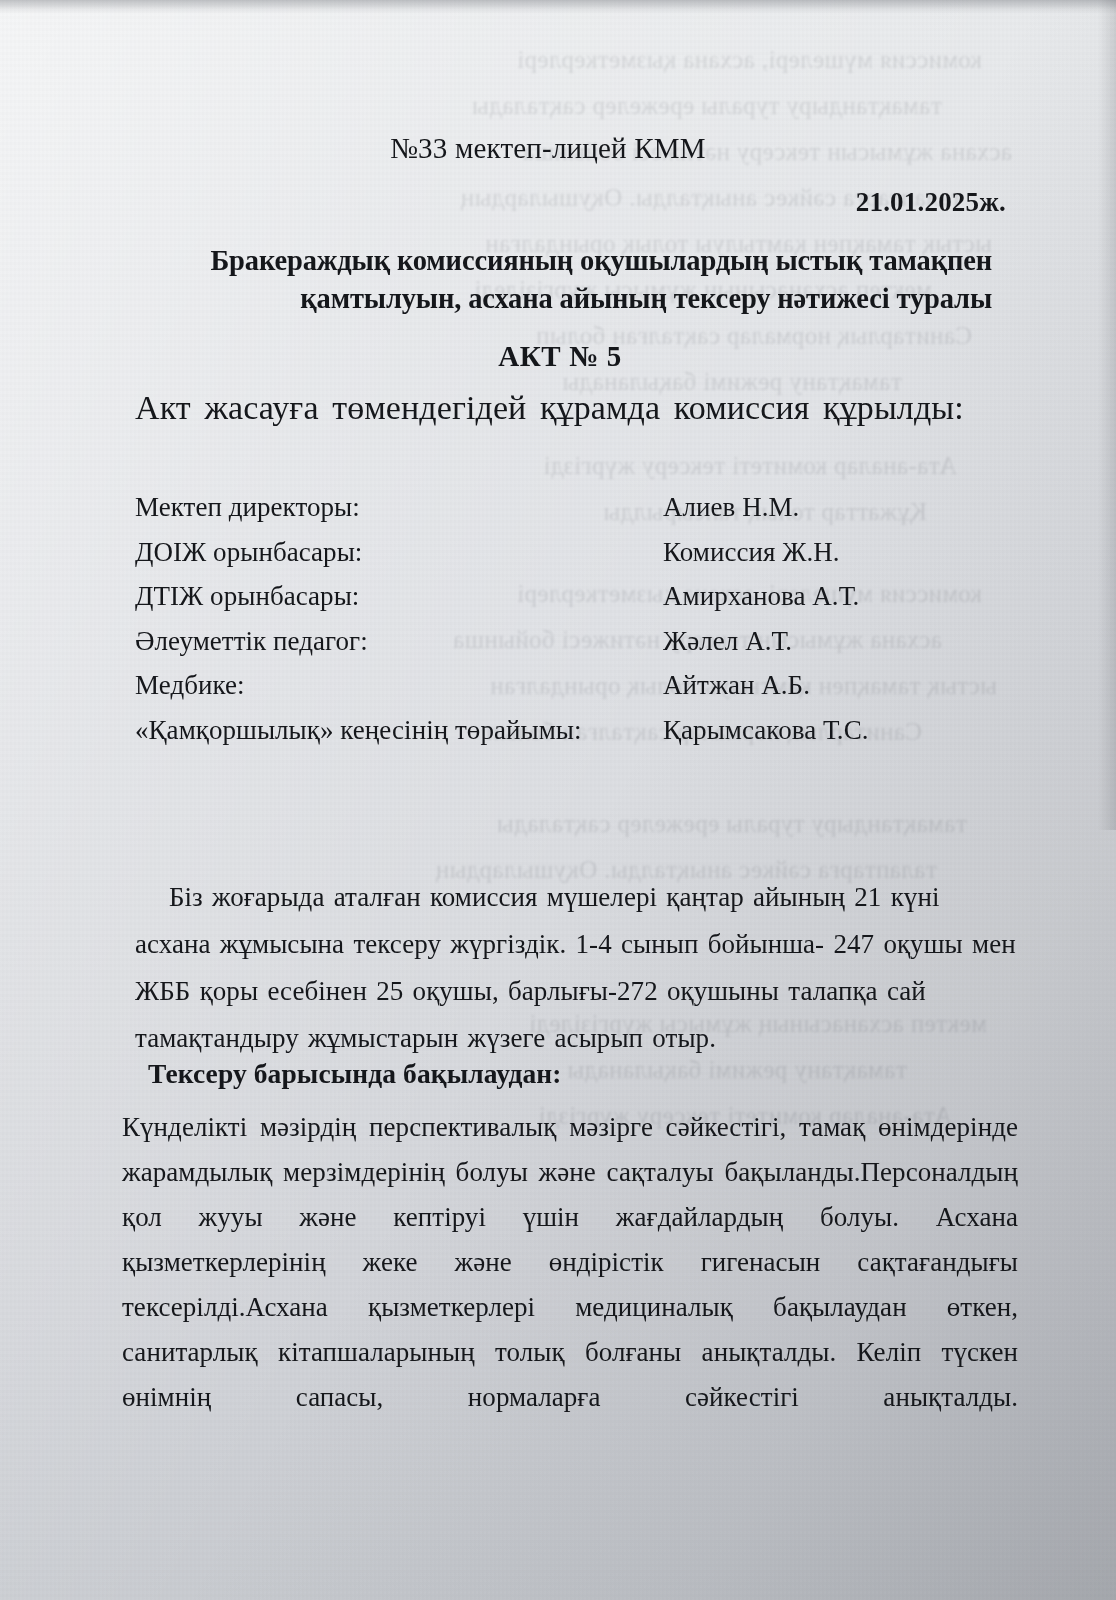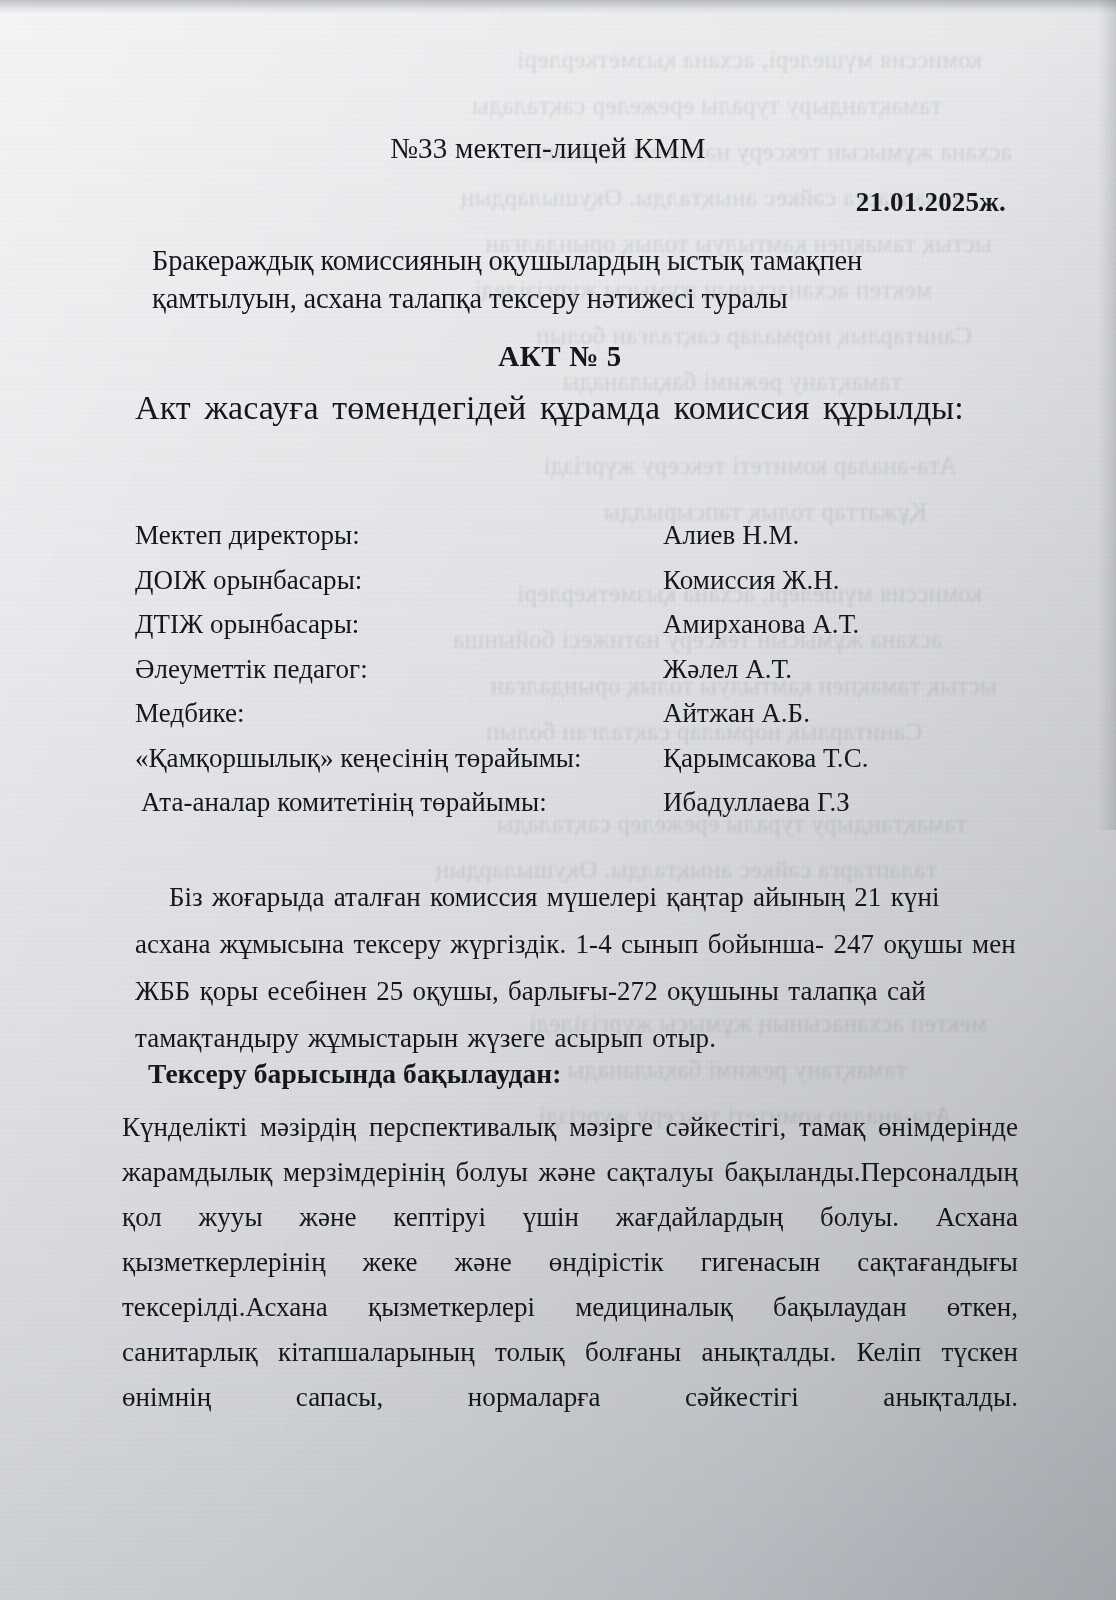--- a/index.html
+++ b/index.html
@@ -115,23 +115,23 @@
     top: 187px;
     right: 126px;
     font-size: 27px;
     font-weight: bold;
     letter-spacing: .2px;
   }
   .doc-title {
     left: 152px;
     right: 140px;
     top: 242px;
-    text-align: left;
+    text-align: right;
     font-size: 28.5px;
-    font-weight: normal;
+    font-weight: bold;
     line-height: 38px;
     letter-spacing: -0.15px;
   }
   .act-no {
     left: 0; right: 0;
     top: 340px;
     text-align: center;
     font-size: 29px;
     font-weight: bold;
     letter-spacing: .6px;
@@ -148,21 +148,21 @@
   .members-head {
     left: 135px;
     top: 450px;
     font-size: 27.5px;
     font-weight: bold;
     letter-spacing: .1px;
   }
   #members {
     position: absolute;
     left: 0;
-    top: 520px;
+    top: 492px;
     width: 1116px;
   }
   .member-row {
     position: relative;
     height: 44.5px;
     font-size: 27px;
   }
   .member-role {
     position: absolute;
     left: 135px;
@@ -242,21 +242,21 @@
 
   <div id="content">
 
     <div class="tx org-header">№33 мектеп-лицей КММ</div>
 
     <div class="tx doc-date">21.01.2025ж.</div>
 
     <div class="blk doc-title">
       <span>Бракераждық комиссияның оқушылардың ыстық тамақпен</span>
       <br>
-      <span>қамтылуын, асхана талапқа тексеру нәтижесі туралы</span>
+      <span>қамтылуын, асхана айының тексеру нәтижесі туралы</span>
     </div>
 
     <div class="tx act-no">АКТ № 5</div>
 
     <div class="tx intro-line">Акт жасауға төмендегідей құрамда комиссия құрылды:</div>
 
 
     <div id="members">
       <div class="member-row">
         <span class="member-role">Мектеп директоры:</span>
@@ -274,24 +274,20 @@
         <span class="member-role">Әлеуметтік педагог:</span>
         <span class="member-name">Жәлел А.Т.</span>
       </div>
       <div class="member-row">
         <span class="member-role">Медбике:</span>
         <span class="member-name">Айтжан А.Б.</span>
       </div>
       <div class="member-row">
         <span class="member-role">«Қамқоршылық» кеңесінің төрайымы:</span>
         <span class="member-name">Қарымсакова Т.С.</span>
-      </div>
-      <div class="member-row indented">
-        <span class="member-role">Ата-аналар комитетінің төрайымы:</span>
-        <span class="member-name">Ибадуллаева Г.З</span>
       </div>
     </div>
 
     <div class="body-para">Біз жоғарыда аталған комиссия мүшелері  қаңтар айының 21 күні асхана  жұмысына тексеру жүргіздік.  1-4 сынып бойынша- 247 оқушы  мен ЖББ қоры есебінен 25 оқушы,  барлығы-272  оқушыны  талапқа сай тамақтандыру жұмыстарын жүзеге асырып отыр.</div>
 
     <div class="tx findings-head">Тексеру барысында бақылаудан:</div>
 
     <div class="findings-para">Күнделікті мәзірдің перспективалық мәзірге сәйкестігі, тамақ өнімдерінде жарамдылық мерзімдерінің болуы және сақталуы бақыланды.Персоналдың қол жууы және кептіруі үшін жағдайлардың болуы. Асхана қызметкерлерінің жеке және өндірістік гигенасын сақтағандығы тексерілді.Асхана қызметкерлері медициналық бақылаудан өткен, санитарлық кітапшаларының толық болғаны анықталды. Келіп түскен өнімнің сапасы, нормаларға сәйкестігі анықталды.</div>
 
   </div>

